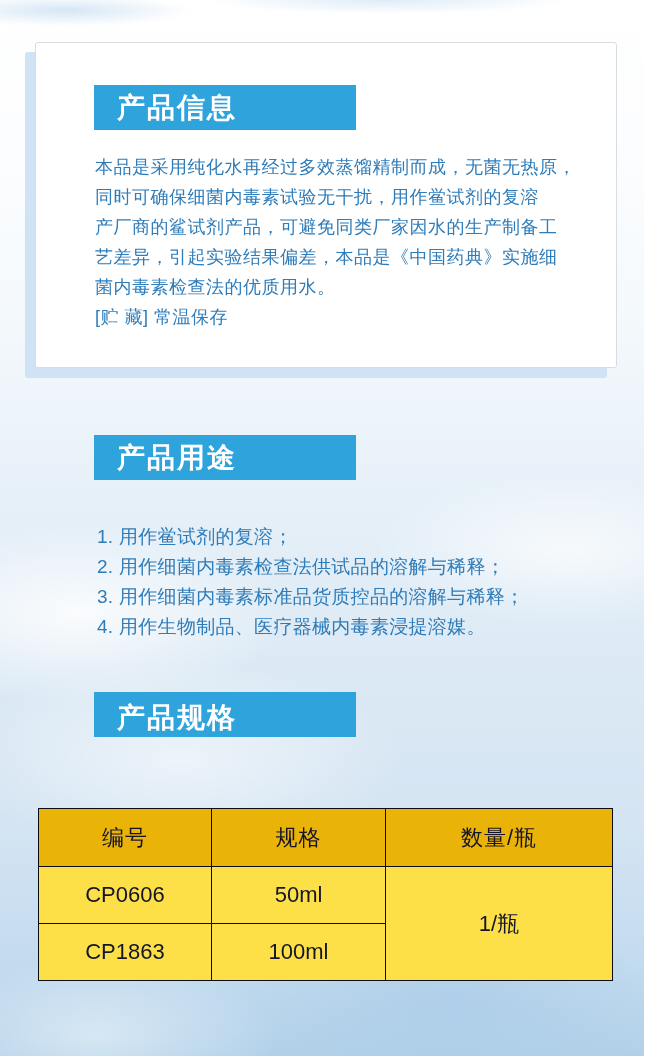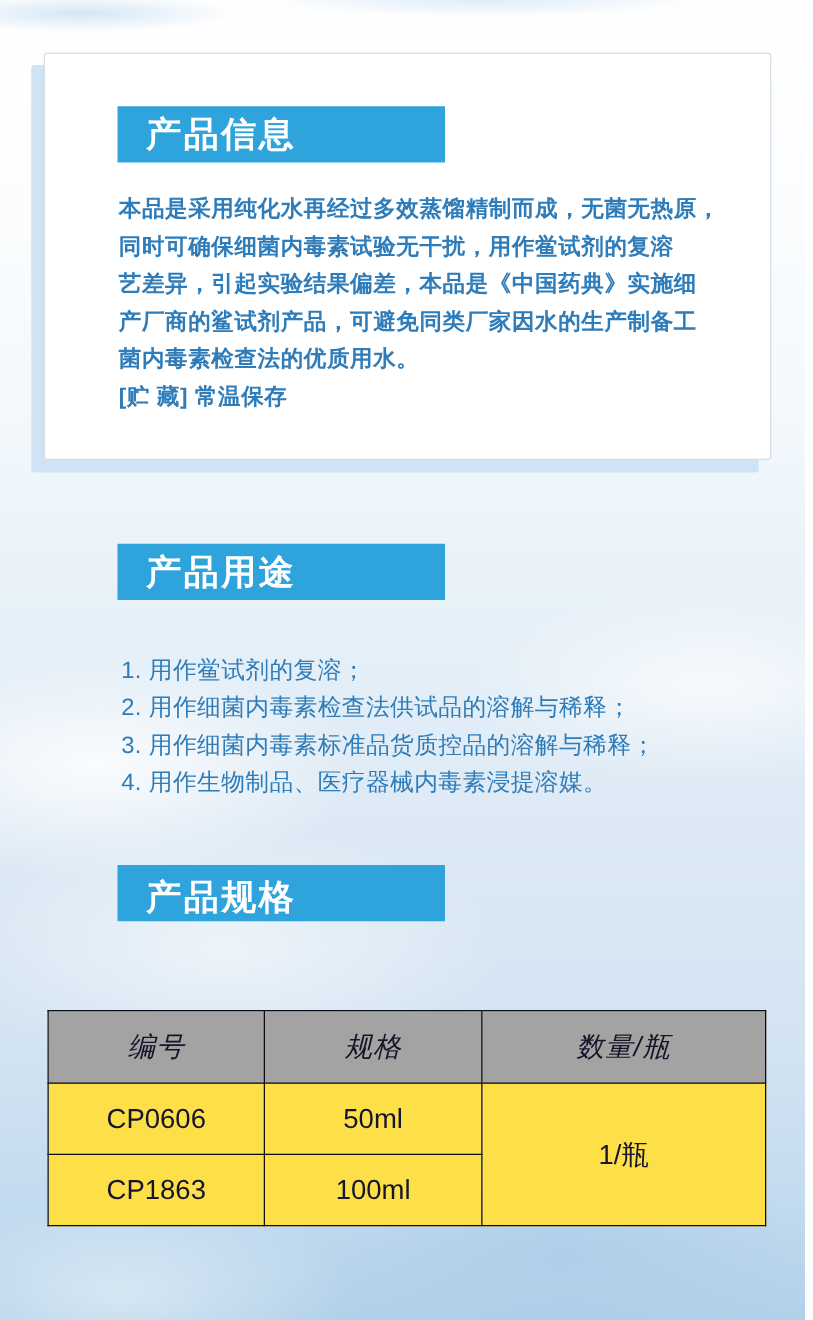--- a/index.html
+++ b/index.html
@@ -26,52 +26,52 @@
   
   .section-bar{position:absolute;left:94px;width:262px;height:45px;background:var(--accent);
     display:flex;align-items:center;padding-left:23px;box-sizing:border-box;}
   .section-bar span{color:#ffffff;font-size:28px;font-weight:bold;letter-spacing:2px;white-space:nowrap;}
   .bar-info{top:85px;}
   .bar-usage{top:435px;}
   .bar-spec{top:692px;align-items:flex-end;}
 
   
   .paragraph{position:absolute;left:95px;top:152px;color:var(--text-blue);}
-  .pline{font-size:18px;line-height:30px;white-space:nowrap;letter-spacing:.5px;font-weight:bold;}
+  .pline{font-size:18px;line-height:30px;white-space:nowrap;letter-spacing:.5px;}
 
   
   .usage-list{position:absolute;left:97px;top:522px;margin:0;padding:0;list-style:none;color:var(--text-blue);}
   .usage-list li{font-size:19px;line-height:30px;white-space:nowrap;letter-spacing:.3px;}
 
   
   .spec-table{position:absolute;left:38px;top:808px;width:574px;border-collapse:collapse;table-layout:fixed;}
   .spec-table th,.spec-table td{border:1.5px solid #0c0c14;text-align:center;vertical-align:middle;
     color:var(--table-text);font-size:22px;padding:0;}
-  .spec-table th{background:#a3a3a3;font-weight:normal;height:57px;letter-spacing:1px;font-style:italic;}
+  .spec-table th{background:#eab308;font-weight:normal;height:57px;letter-spacing:1px;}
   .spec-table td{background:#fde047;height:56px;}
   .col-code{width:173px;}.col-size{width:174px;}.col-qty{width:227px;}
 </style>
 </head>
 <body>
 
 <div class="page">
   <div class="bg"></div>
 
   <div class="card-shadow"></div>
   <div class="card"></div>
 
   <div class="section-bar bar-info">
     <span>产品信息</span>
   </div>
 
   <div class="paragraph">
     <div class="pline">本品是采用纯化水再经过多效蒸馏精制而成，无菌无热原，</div>
     <div class="pline">同时可确保细菌内毒素试验无干扰，用作鲎试剂的复溶</div>
+    <div class="pline">产厂商的鲨试剂产品，可避免同类厂家因水的生产制备工</div>
     <div class="pline">艺差异，引起实验结果偏差，本品是《中国药典》实施细</div>
-    <div class="pline">产厂商的鲨试剂产品，可避免同类厂家因水的生产制备工</div>
     <div class="pline">菌内毒素检查法的优质用水。</div>
     <div class="pline">[贮 藏] 常温保存</div>
   </div>
 
   <div class="section-bar bar-usage">
     <span>产品用途</span>
   </div>
 
   <ul class="usage-list">
     <li>1. 用作鲎试剂的复溶；</li>

